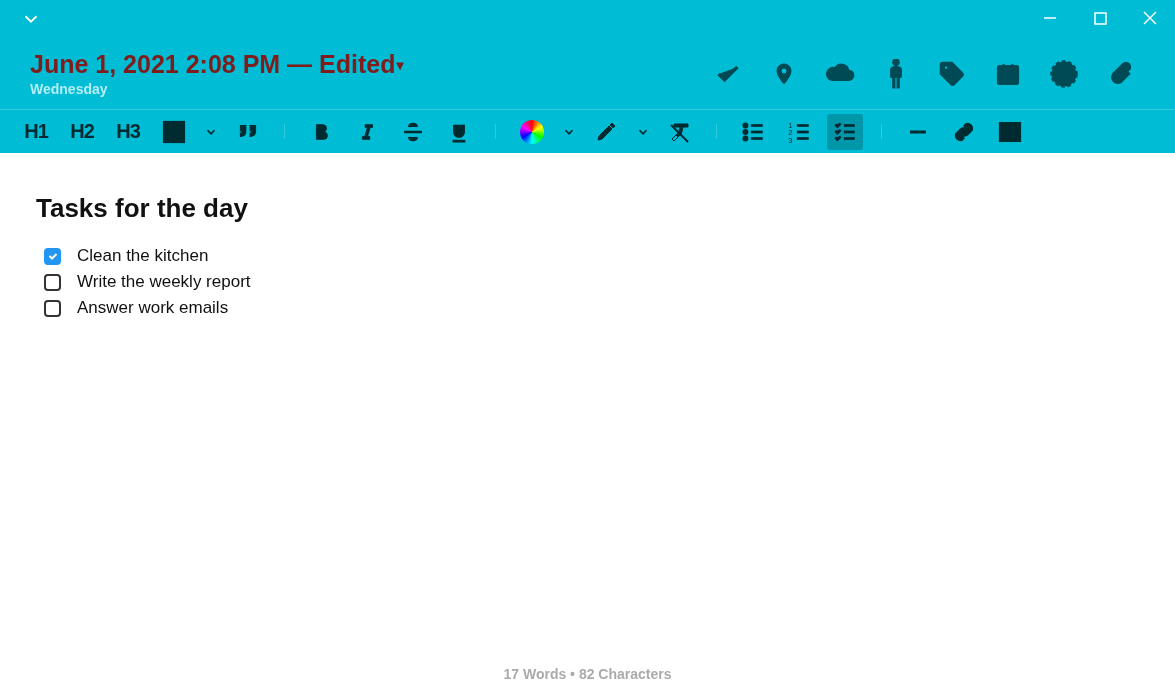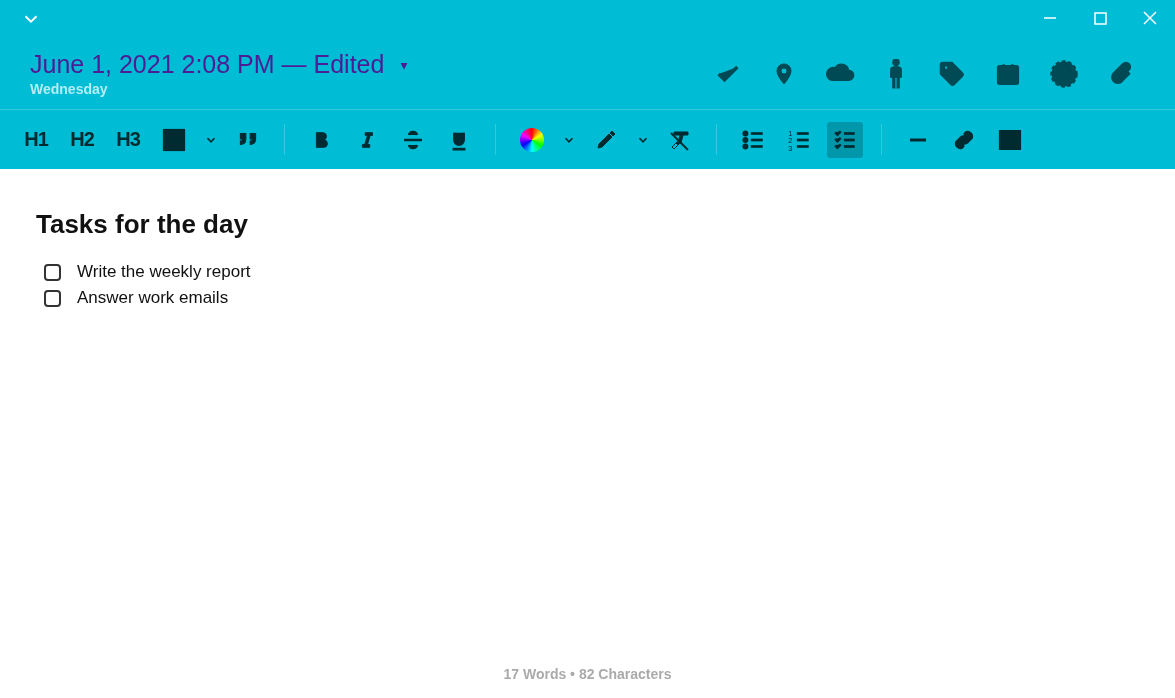--- a/index.html
+++ b/index.html
@@ -53,26 +53,26 @@
     .header {
       background: #00bcd4;
       padding: 10px 30px 12px 30px;
       display: flex;
       align-items: center;
     }
     .header-left {
       flex: 1;
     }
     .entry-title {
-      color: #4c1d95;
+      color: #7f1d1d;
       font-size: 25px;
-      font-weight: 400;
-      display: flex;
-      align-items: center;
-      gap: 16px;
+      font-weight: 700;
+      display: flex;
+      align-items: center;
+      gap: 1px;
     }
     .entry-title .dd {
       font-size: 14px;
     }
     .entry-sub {
       color: #b3eef6;
       font-size: 14px;
       font-weight: 600;
       margin-top: 2px;
     }
@@ -90,21 +90,21 @@
       justify-content: center;
       cursor: pointer;
     }
     .header-icons svg {
       fill: #004a55;
       stroke: #004a55;
     }
     .toolbar {
       background: #00bcd4;
       border-top: 1px solid #33c9dd;
-      height: 60px;
+      height: 44px;
       display: flex;
       align-items: center;
       padding: 14px 18px;
     }
     .tgroup {
       display: flex;
       align-items: center;
       gap: 10px;
       padding-right: 18px;
       border-right: 1px solid #33c9dd;
@@ -421,20 +421,28 @@
           <circle cx="9" cy="10" r="2" fill="#002b31" stroke="none"></circle>
           <polyline points="3 18 9 12 13 16 17 12 21 16"></polyline>
         </svg>
     </div>
   </div>
 </div>
 
 <div class="content">
   <h2 class="content-heading">Tasks for the day</h2>
   <ul class="task-list">
+    <li class="task-item">
+      <span class="cb checked">
+        <svg viewBox="0 0 24 24" fill="none" stroke-width="4">
+            <polyline points="5 12 10 17 19 8"></polyline>
+          </svg>
+      </span>
+      <span>Clean the kitchen</span>
+    </li>
     <li class="task-item">
       <span class="cb"></span>
       <span>Write the weekly report</span>
     </li>
     <li class="task-item">
       <span class="cb"></span>
       <span>Answer work emails</span>
     </li>
   </ul>
 </div>

